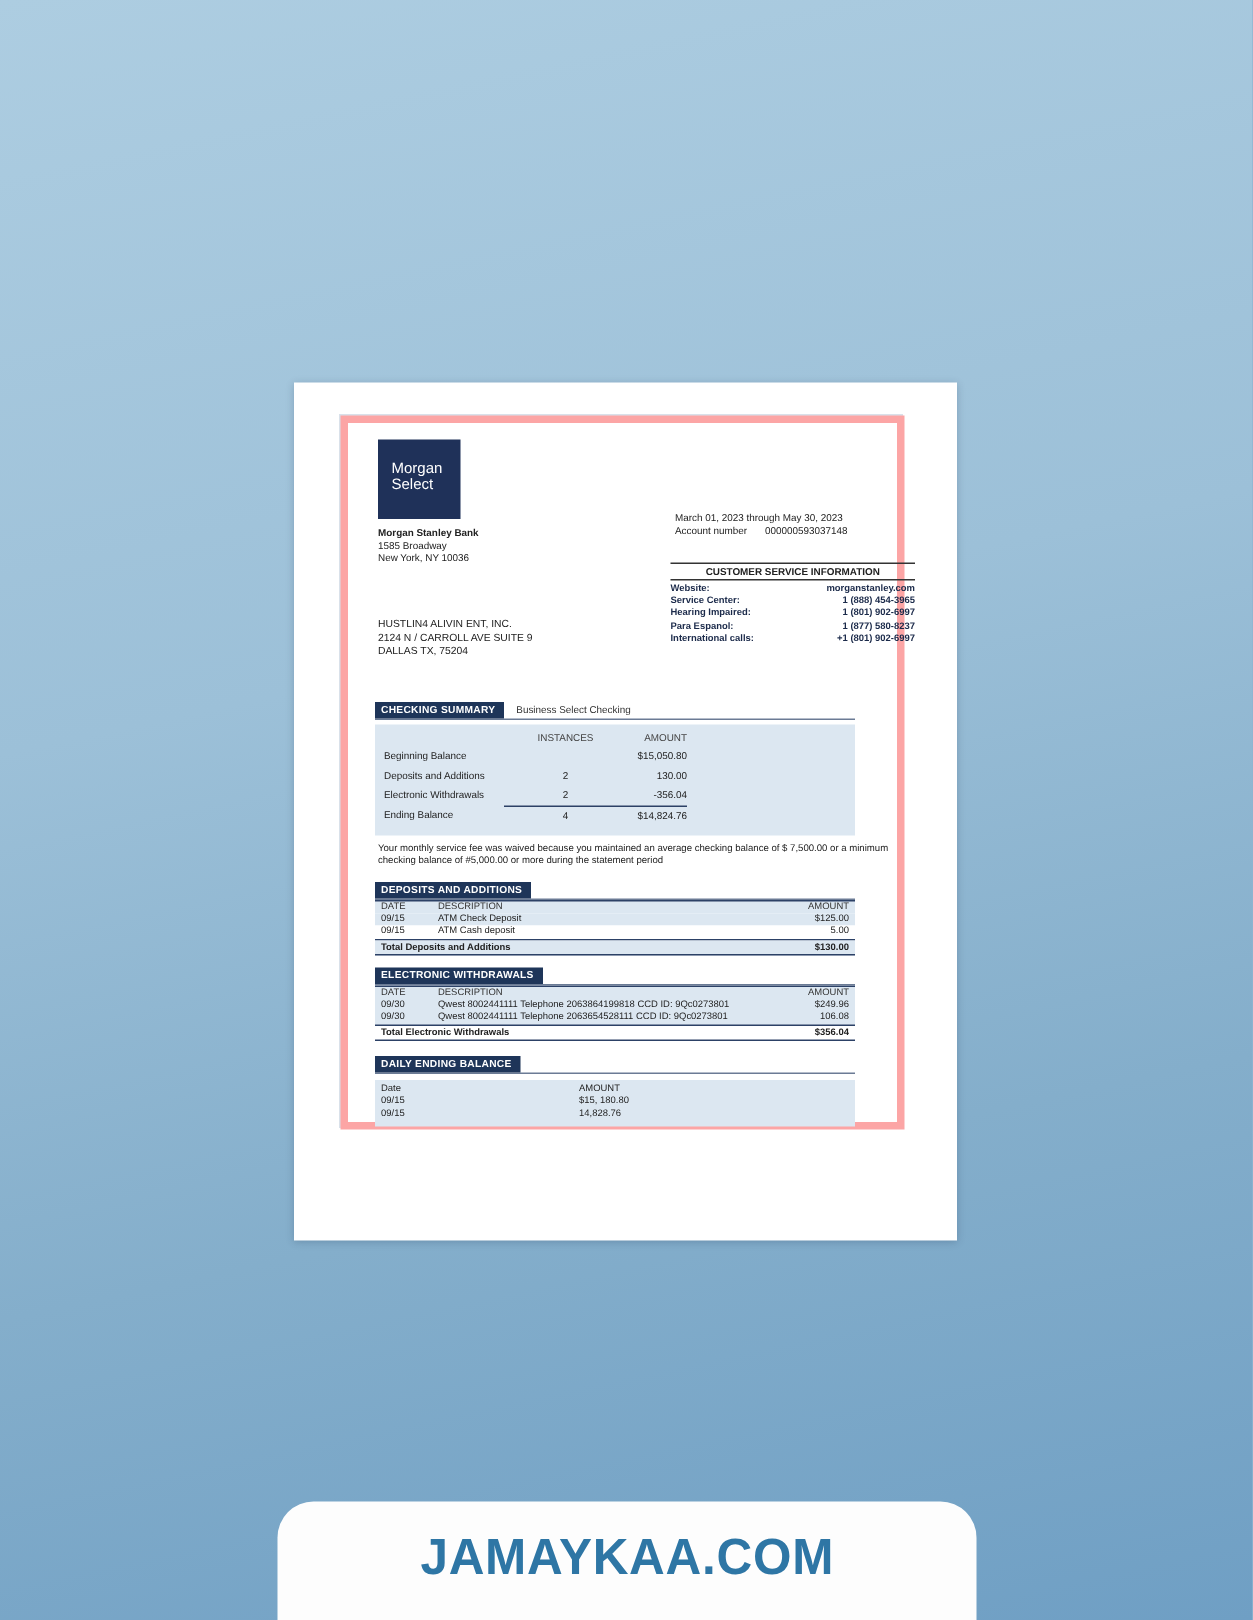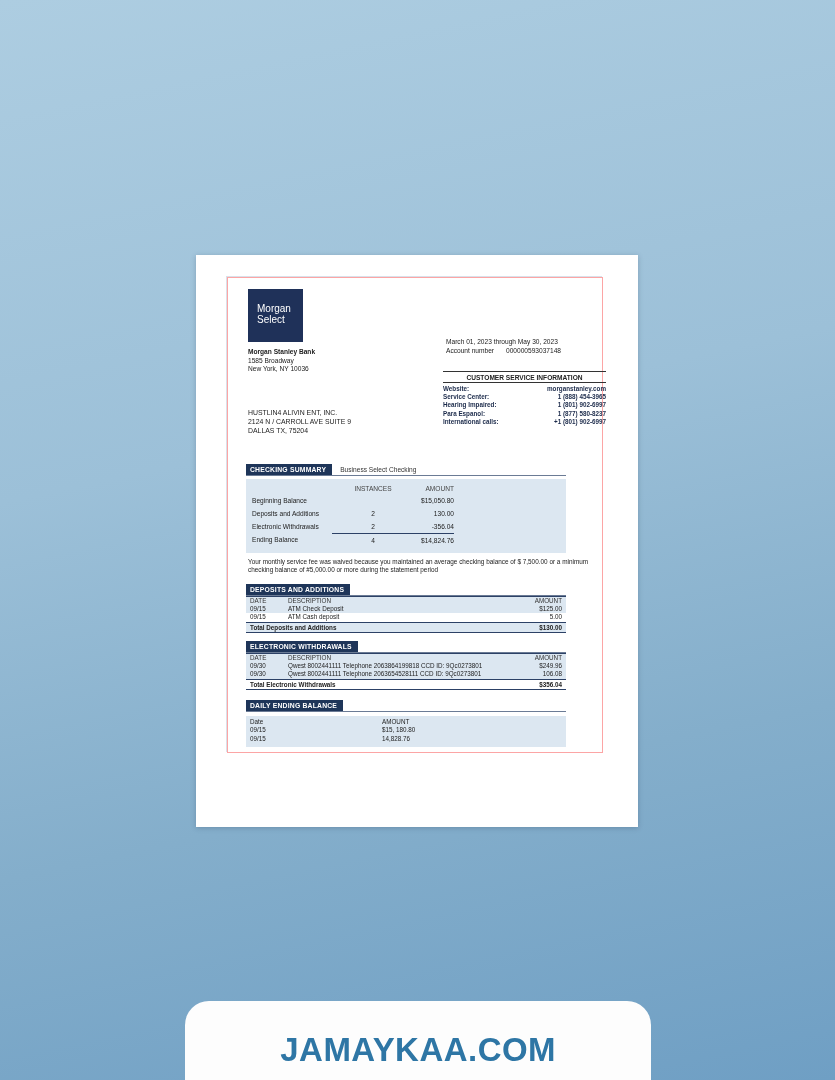--- a/index.html
+++ b/index.html
@@ -13,21 +13,21 @@
     color:#333;
   }
   
   .page{
     position:absolute;left:196px;top:255px;width:442px;height:572px;
     background:#ffffff;
     box-shadow:0 1px 5px rgba(30,50,80,.25);
   }
   .inner{
     position:absolute;left:31px;top:22px;width:376px;height:476px;
-    border:1px solid #fca5a5;
+    border:5px solid #fca5a5;
     box-shadow:-1px -1px 0 #d9e1ea;
   }
   
   .logo{
     position:absolute;left:20px;top:11px;width:55px;height:53px;
     background:#1f3159;color:#fff;
     font-size:10px;line-height:11px;padding:14px 0 0 9px;
   }
   .bank-addr{position:absolute;left:20px;top:70px;font-size:6.6px;line-height:8.6px;color:#222;}
   .bank-addr .b{font-weight:bold;}
@@ -71,21 +71,21 @@
   .trow.total{font-weight:bold;border-bottom:1.4px solid #2c4166;line-height:9px;}
   
   .daily-panel{margin-top:4px;background:#dce7f1;padding:2px 0 4px;}
   .drow{display:flex;font-size:6.3px;line-height:8.6px;color:#222;}
   .drow .dd{width:136px;padding-left:4px;}
   .drow .da{flex:1;}
   
   .footer{
     position:absolute;left:185px;top:1001px;width:466px;height:79px;
     background:#fdfdfd;border-radius:24px 24px 0 0;
-    display:flex;justify-content:center;align-items:center;
+    display:flex;justify-content:center;align-items:flex-start;
   }
   .footer-text{
     margin-top:18px;font-size:34px;font-weight:bold;color:#2e76a5;
     letter-spacing:.5px;transform:scaleX(.97);
   }
 </style>
 </head>
 <body>
 
 <div class="stage">

